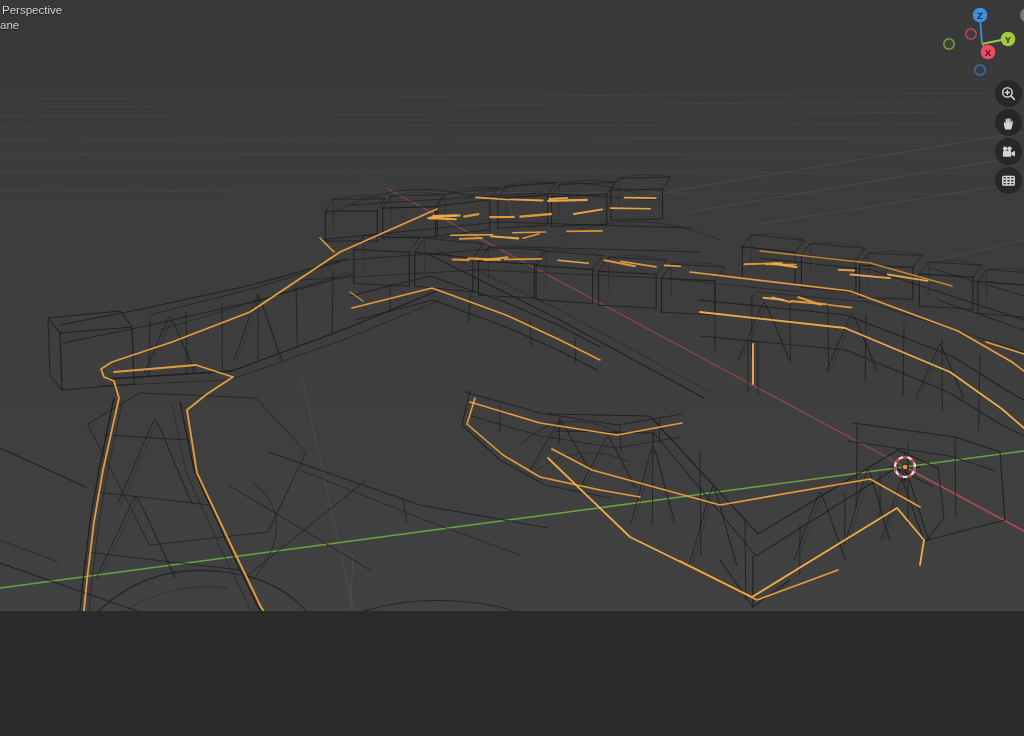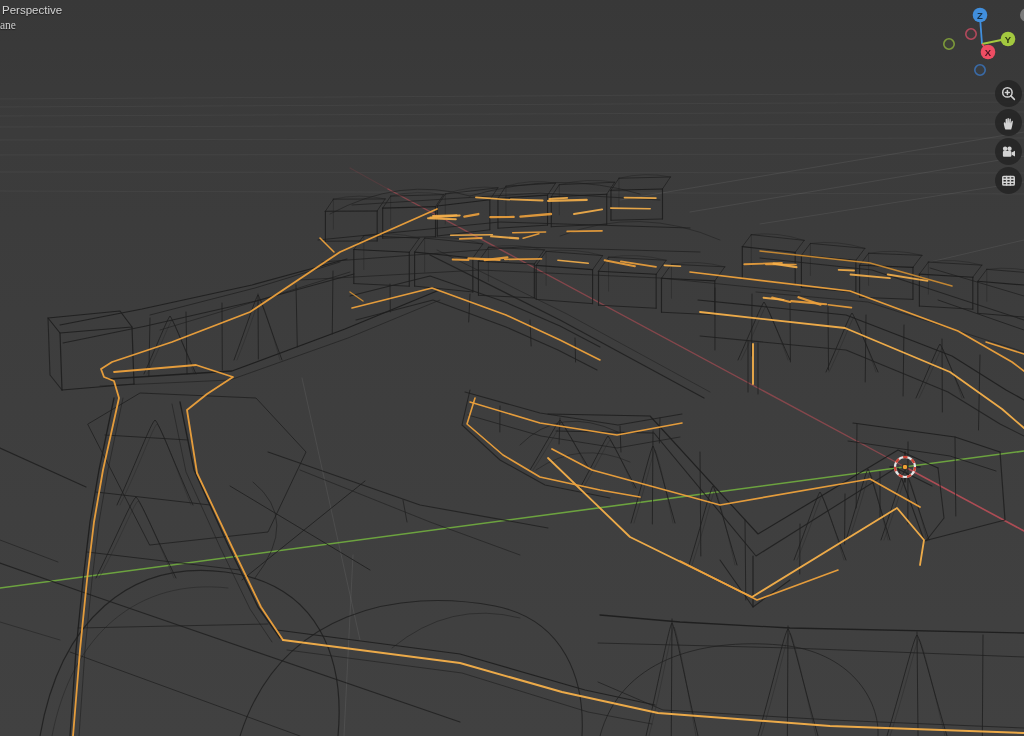--- a/index.html
+++ b/index.html
@@ -1,27 +1,27 @@
 <!DOCTYPE html>
 <html><head>
 <meta charset="utf-8">
 <style>
   html,body{margin:0;padding:0;background:#2a2a2a;}
   .viewport{
-    position:relative;width:1024px;height:736px;overflow:hidden;
+    position:relative;width:1024px;height:611px;overflow:hidden;
     background:linear-gradient(#383838 0%,#3b3b3b 18%,#3e3e3e 55%,#414141 100%);
     font-family:"Liberation Sans",sans-serif;
   }
   #scene{position:absolute;left:0;top:0;}
   .hud-text{
     position:absolute;left:0;top:3px;color:#d4d4d4;font-size:11.5px;line-height:15px;
     text-shadow:0 1px 1px rgba(0,0,0,.55);pointer-events:none;user-select:none;
   }
   .hud-text .l1{margin-left:2px;}
-  .hud-text .l2{margin-left:0px;color:#cfcfcf;font-family:Liberation Serif, serif;}
+  .hud-text .l2{margin-left:0px;color:#cfcfcf;}
   #gizmo{position:absolute;left:935px;top:0;}
   #gizmo text{font-family:"Liberation Sans",sans-serif;font-size:9.5px;font-weight:bold;}
   .nav-toolbar{position:absolute;left:0;top:0;width:100%;height:100%;pointer-events:none;}
   .tool-btn{
     position:absolute;left:995px;width:27px;height:27px;border-radius:50%;
     background:rgba(38,38,38,.92);display:flex;align-items:center;justify-content:center;
     pointer-events:auto;cursor:pointer;border:none;padding:0;
   }
   .tool-btn svg{display:block;}
   .tool-btn .glyph{stroke:#d2d2d2;fill:none;stroke-width:1.5;stroke-linecap:round;stroke-linejoin:round;}

